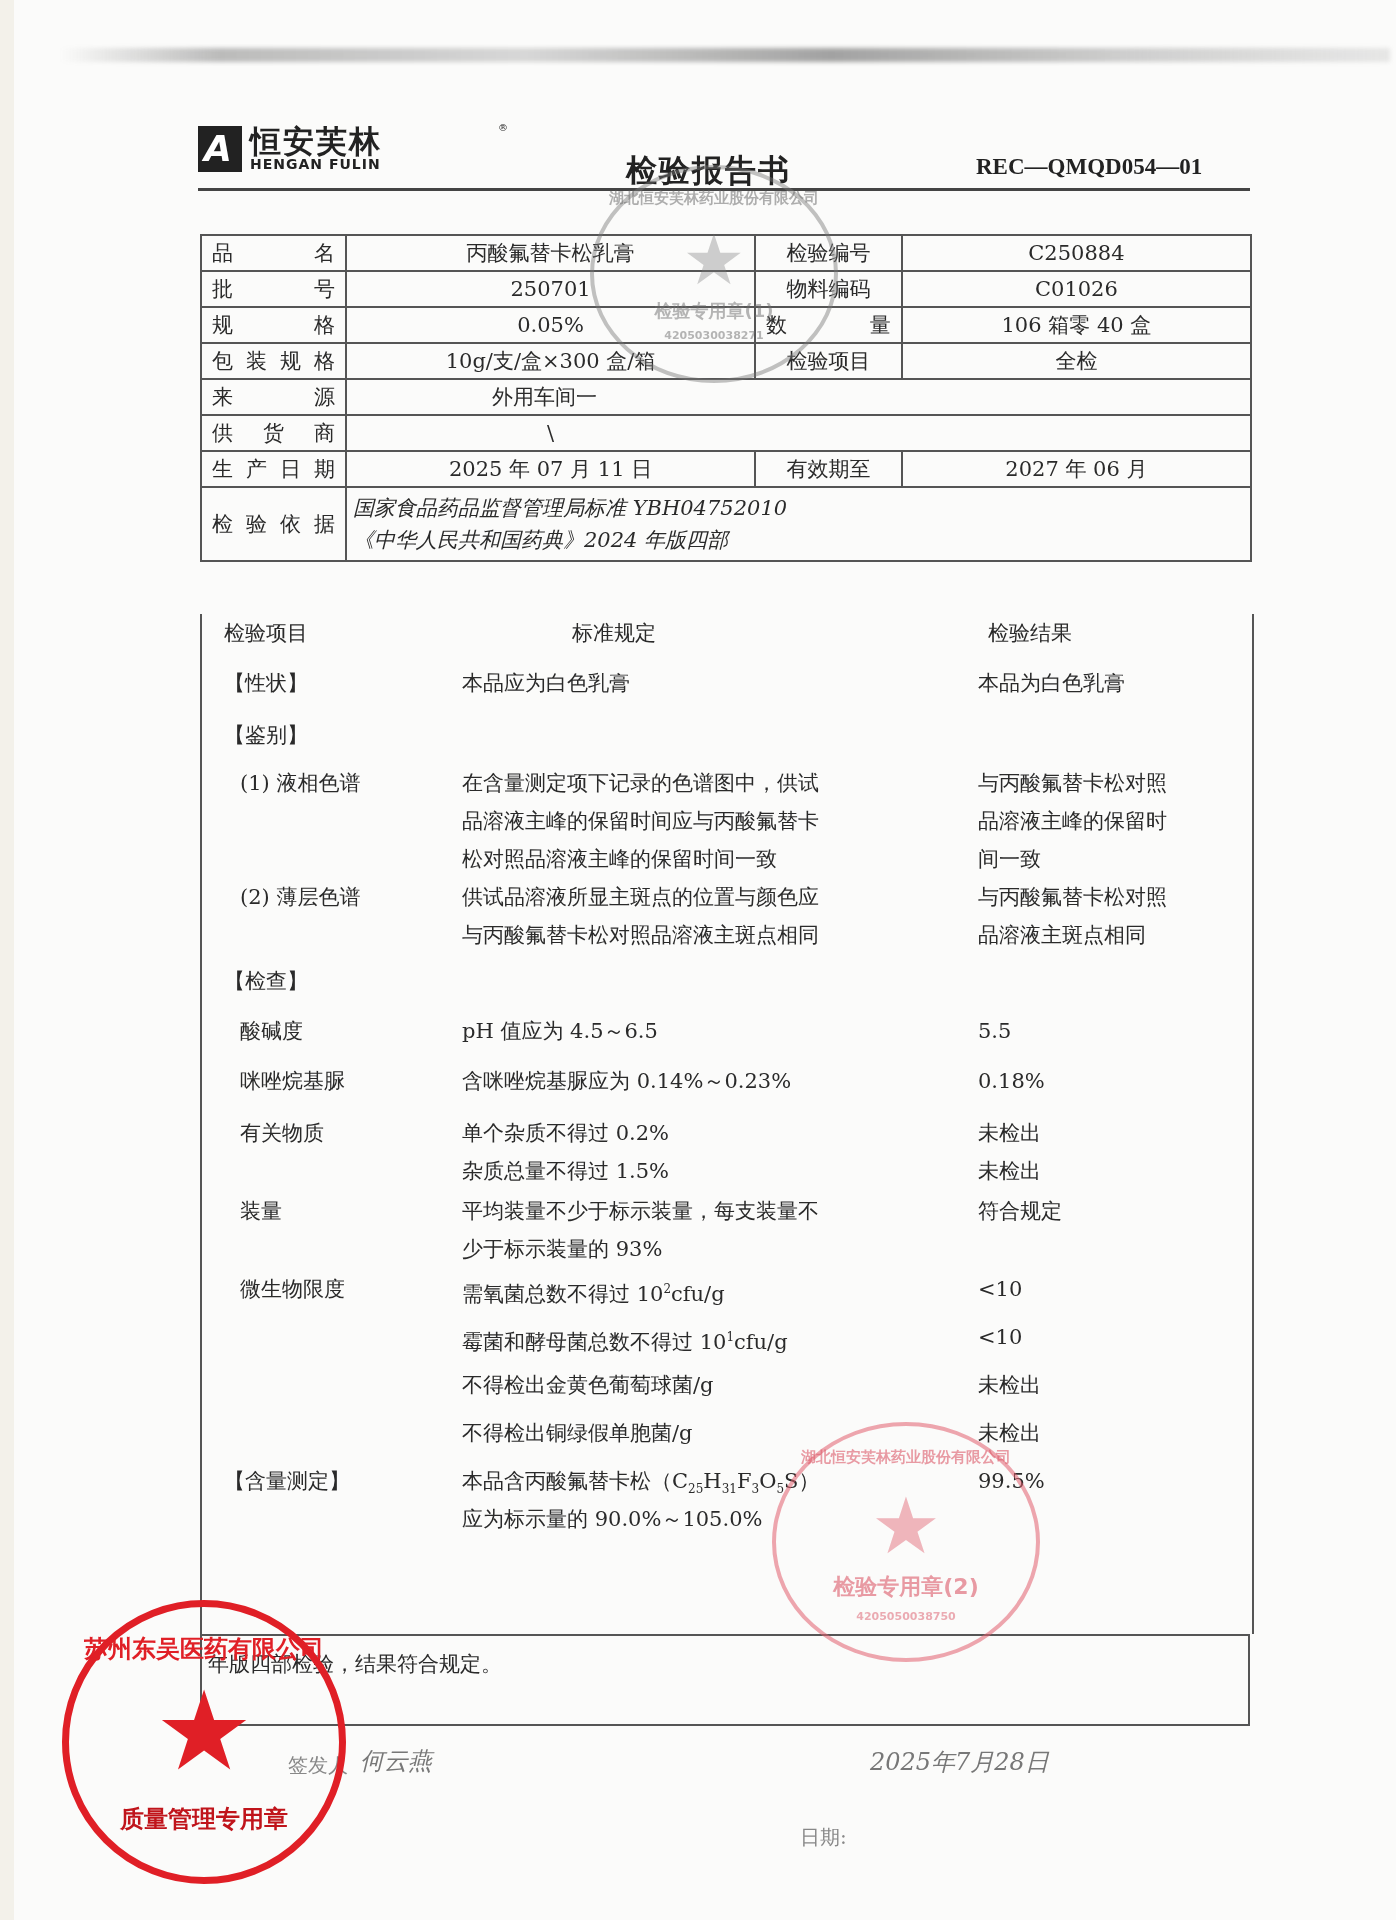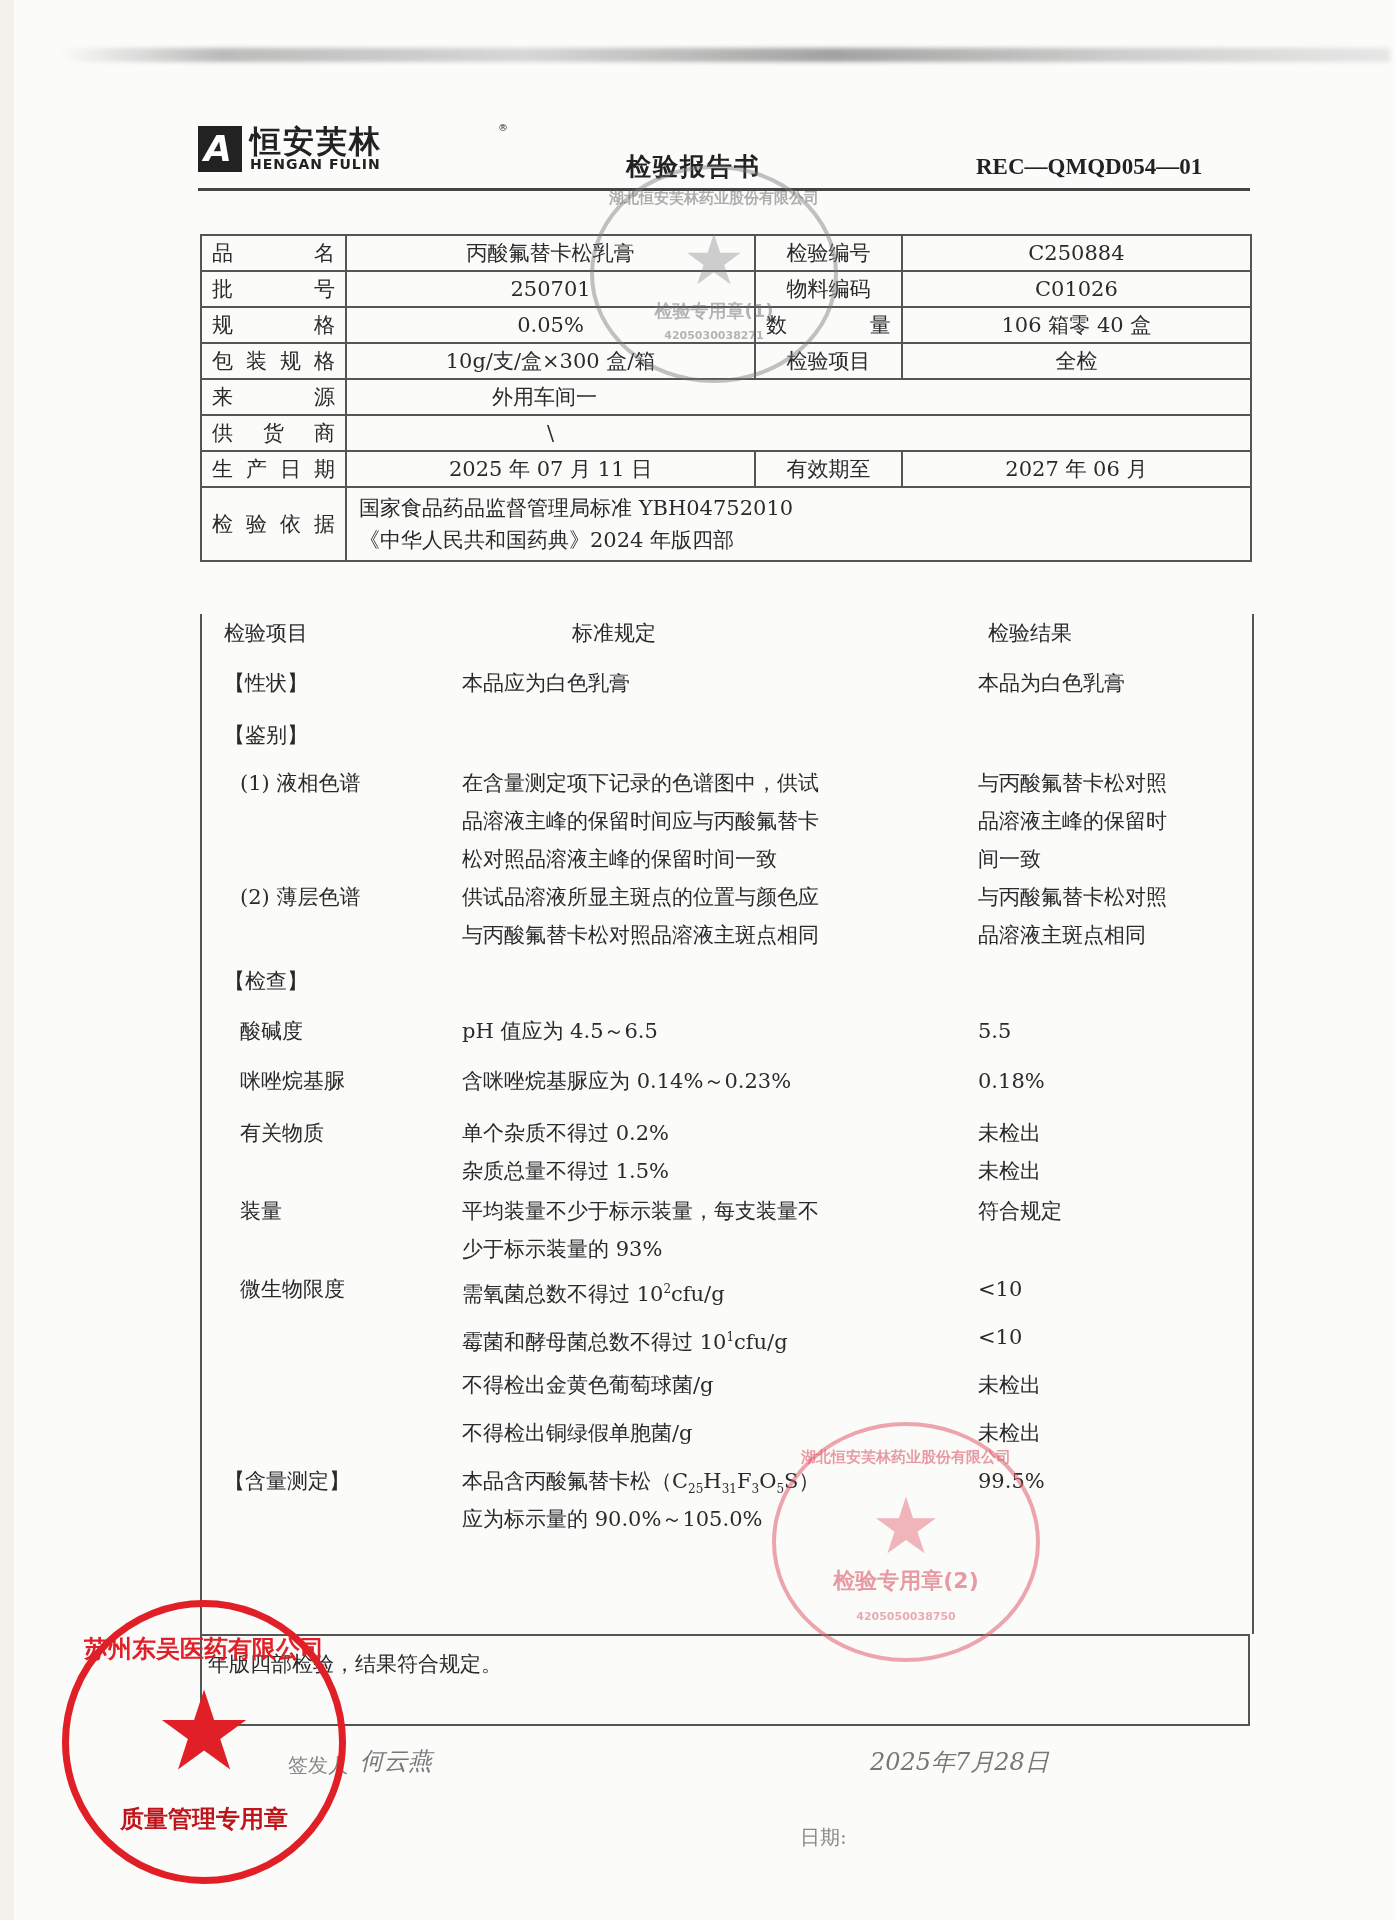--- a/index.html
+++ b/index.html
@@ -15,33 +15,33 @@
     background:linear-gradient(90deg, rgba(120,120,120,0) 0%, rgba(110,110,110,.45) 12%, rgba(150,150,150,.35) 35%, rgba(90,90,90,.55) 58%, rgba(140,140,140,.4) 80%, rgba(120,120,120,.15) 100%);
     filter:blur(2px);
   }
   
   .logo { position:absolute; left:198px; top:126px; display:flex; align-items:center; gap:8px; }
   .logo-mark { width:44px; height:46px; background:#222; position:relative; }
   .logo-mark span { position:absolute; left:6px; top:2px; color:#fff; font-family:"DejaVu Sans",sans-serif; font-weight:bold; font-style:italic; font-size:36px; }
   .logo-text-cn { font-family:"DejaVu Sans",sans-serif; font-weight:bold; font-size:31px; letter-spacing:2px; line-height:30px; color:#222; }
   .logo-text-en { font-family:"DejaVu Sans",sans-serif; font-weight:bold; font-size:14px; letter-spacing:1px; color:#222; }
   .logo-reg { position:absolute; left:248px; top:-4px; font-size:10px; }
-  .doc-title { position:absolute; left:626px; top:150px; font-family:"DejaVu Sans",sans-serif; font-weight:bold; font-size:25px; letter-spacing:2px; color:#222; }
+  .doc-title { position:absolute; left:626px; top:150px; font-family:"DejaVu Sans",sans-serif; font-weight:bold; font-size:31px; letter-spacing:2px; color:#222; }
   .doc-code { position:absolute; left:976px; top:154px; font-family:"Liberation Serif",serif; font-weight:bold; font-size:23px; color:#222; }
   .header-rule { position:absolute; left:198px; top:188px; width:1052px; height:3px; background:#444; }
 
   
   table.info { position:absolute; left:200px; top:234px; width:1052px; border-collapse:collapse; font-size:21px; }
   table.info td { border:2px solid #555; height:34px; padding:0 6px; text-align:center; white-space:nowrap; }
   table.info td.lbl { width:124px; text-align:justify; text-align-last:justify; padding:0 10px; font-family:"DejaVu Sans",sans-serif; font-size:21px; }
   table.info td.lbl2 { width:126px; font-family:"DejaVu Sans",sans-serif; font-size:21px;margin-left:16px; }
   table.info td.v1 { width:400px; }
   table.info td.v2 { width:340px; }
   table.info td.left { text-align:left; padding-left:150px; }
-  table.info td.basis { text-align:left; padding:4px 12px; line-height:32px; height:64px; white-space:normal; }
+  table.info td.basis { text-align:left; padding:4px 6px; line-height:32px; height:64px; white-space:normal;font-style:italic; }
 
   
   .results { position:absolute; left:200px; top:614px; width:1050px; height:1020px; border-left:2px solid #555; border-right:2px solid #555; }
   .rrow { position:absolute; font-size:21px; line-height:38px; white-space:nowrap; }
   .c1 { left:22px; }
   .c1i { left:38px; }
   .c2 { left:260px; }
   .c3 { left:776px; }
   .hdr { font-family:"DejaVu Sans",sans-serif; }
   sup, sub { font-size:12px; }
@@ -208,21 +208,21 @@
 <div class="stamp stamp-gray">
   <div class="stamp-txt" style="top:20px;font-size:15px;color:rgba(110,110,110,.55)">湖北恒安芙林药业股份有限公司</div>
   <div class="star" style="top:50px;font-size:70px;color:rgba(120,120,120,.35)">★</div>
   <div class="stamp-txt" style="top:130px;font-size:18px;color:rgba(110,110,110,.5)">检验专用章(1)</div>
   <div class="stamp-txt" style="top:160px;font-size:11px;color:rgba(110,110,110,.5)">4205030038271</div>
 </div>
 
 <div class="stamp stamp-pink">
   <div class="stamp-txt" style="top:22px;font-size:15px;color:rgba(220,90,105,.6)">湖北恒安芙林药业股份有限公司</div>
   <div class="star" style="top:55px;font-size:78px;color:rgba(225,95,110,.45)">★</div>
-  <div class="stamp-txt" style="top:140px;font-size:22px;color:rgba(220,90,105,.6)">检验专用章(2)</div>
+  <div class="stamp-txt" style="top:146px;font-size:22px;color:rgba(220,90,105,.6)">检验专用章(2)</div>
   <div class="stamp-txt" style="top:184px;font-size:11px;color:rgba(220,90,105,.5)">4205050038750</div>
 </div>
 
 <div class="stamp stamp-red">
   <div class="stamp-txt" style="top:26px;font-size:24px;color:#e01f26">苏州东吴医药有限公司</div>
   <div class="star" style="top:60px;font-size:110px;color:#e01f26">★</div>
   <div class="stamp-txt" style="top:196px;font-size:24px;color:#c0141b">质量管理专用章</div>
 </div>
 
 </body></html>

